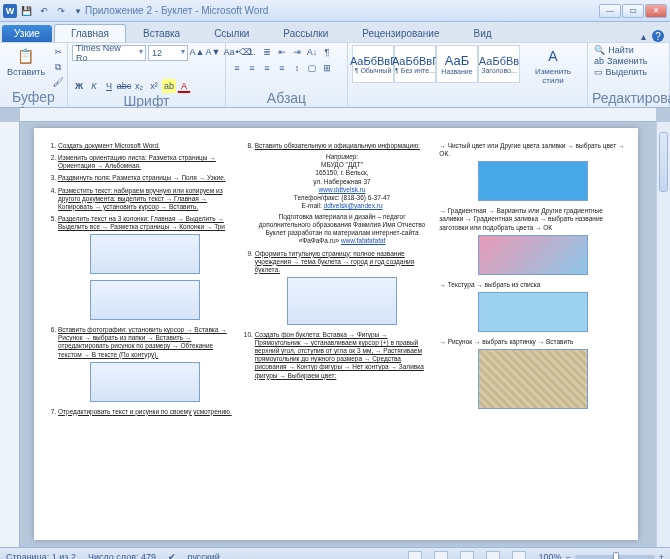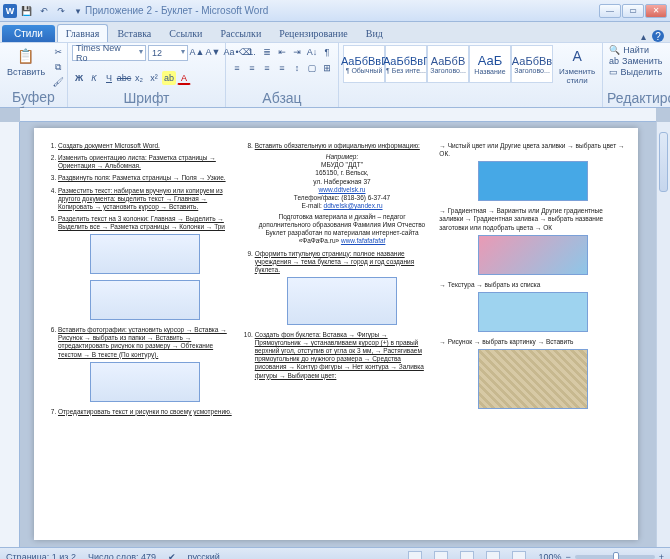--- a/index.html
+++ b/index.html
@@ -10,37 +10,37 @@
 .qat { display: flex; gap: 3px; align-items: center; }
 .qat-btn { width: 14px; height: 14px; display: flex; align-items: center; justify-content: center; font-size: 9px; color: #3b5a8b; border-radius: 2px; }
 .title-text { flex: 1; text-align: left; font-size: 10px; color: #5a7cad; }
 .win-controls { display: flex; gap: 1px; }
 .win-btn { width: 22px; height: 14px; background: linear-gradient(#f7fbff,#d6e4f7); border: 1px solid #9db8dc; border-radius: 2px; display: flex; align-items: center; justify-content: center; font-size: 8px; color: #3b5a8b; }
 .win-btn.close { background: linear-gradient(#f5a7a0,#d96a5f); color: #fff; }
 
 
 .tabs { height: 20px; background: #dce6f2; display: flex; align-items: flex-end; padding-left: 2px; font-size: 10px; }
 .file-tab { background: linear-gradient(#3c8cde,#2d6cc0); color: #fff; padding: 3px 12px; border-radius: 3px 3px 0 0; margin-right: 2px; }
-.tab { padding: 3px 8px; color: #3b5a8b; border: 1px solid transparent; border-bottom: none; font-family: Liberation Serif, serif; }
+.tab { padding: 3px 16px; color: #3b5a8b; border: 1px solid transparent; border-bottom: none; }
 .tab.active { background: #f4f9ff; border-color: #9db8dc; border-radius: 3px 3px 0 0; }
 .tabs-right { margin-left: auto; display: flex; gap: 6px; padding-right: 6px; color: #3b5a8b; font-size: 10px; align-items: center;}
 .tabs-right span { cursor: default; }
 
 
 .ribbon { height: 66px; background: linear-gradient(#f6faff,#e4edf9); border-top: 1px solid #c8d8ee; border-bottom: 1px solid #9db8dc; display: flex; font-size: 9px; color: #3b5a8b; }
 .group { border-right: 1px solid #c8d8ee; padding: 2px 4px 0 4px; display: flex; flex-direction: column; justify-content: space-between; }
 .group-label { font-size: 14px; text-align: center; color: #6a85ab; padding-bottom: 1px; }
 .group-body { flex: 1; display: flex; gap: 3px; align-items: flex-start; }
 .big-btn { display: flex; flex-direction: column; align-items: center; gap: 1px; padding: 1px 3px; }
 .big-btn .ic { width: 20px; height: 20px; display: flex; align-items: center; justify-content: center; font-size: 14px; }
 .small-stack { display: flex; flex-direction: column; gap: 1px; }
 .small-btn { width: 14px; height: 14px; display: flex; align-items: center; justify-content: center; font-size: 9px; border: 1px solid transparent; border-radius: 2px; }
 .combo { height: 16px; border: 1px solid #a8bedd; background: #fff; padding: 0 14px 0 3px; font-size: 9px; position: relative; display: flex; align-items: center; }
 .combo::after { content: "▾"; position: absolute; right: 2px; top: 1px; font-size: 8px; color: #6a85ab; }
-.font-row { display: flex; gap: 2px; margin-bottom: 8px; }
+.font-row { display: flex; gap: 2px; margin-bottom: 16px; }
 .btn-row { display: flex; gap: 1px; }
 .style-gal { display: flex; gap: 0; }
 .style-item { width: 42px; height: 38px; border: 1px solid #c8d8ee; background: #fff; display: flex; flex-direction: column; align-items: center; justify-content: center; font-size: 7px; color: #3b5a8b; }
 .style-item .sample { font-size: 11px; color: #1f4e9b; }
 .editing-stack { display: flex; flex-direction: column; gap: 1px; font-size: 9px; }
 .editing-stack div { display: flex; align-items: center; gap: 3px; padding: 0 2px; }
 
 
 .workspace { position: relative; height: 439px; background: #b8c8dc; }
 .hruler { position: absolute; top: 0; left: 20px; right: 14px; height: 14px; background: #eef3fa; border-bottom: 1px solid #9db8dc; }
@@ -81,21 +81,21 @@
   </div>
   <div class="title-text">Приложение 2 - Буклет - Microsoft Word</div>
   <div class="win-controls">
     <div class="win-btn">—</div>
     <div class="win-btn">▭</div>
     <div class="win-btn close">✕</div>
   </div>
 </div>
 
 <div class="tabs">
-  <div class="file-tab">Стили</div>
+  <div class="file-tab">Узкие</div>
   <div class="tab active">Главная</div>
   <div class="tab">Вставка</div>
   <div class="tab">Ссылки</div>
   <div class="tab">Рассылки</div>
   <div class="tab">Рецензирование</div>
   <div class="tab">Вид</div>
   <div class="tabs-right">
     <span>▴</span>
     <span style="background:#2d6cc0;color:#fff;width:12px;height:12px;border-radius:6px;display:inline-flex;align-items:center;justify-content:center;">?</span>
   </div>
@@ -169,24 +169,20 @@
   <div class="group" style="flex:1;">
     <div class="group-body">
       <div class="style-gal">
         <div class="style-item">
             <div class="sample">АаБбВвГ</div>
             <div>¶ Обычный</div>
           </div>
         <div class="style-item">
             <div class="sample">АаБбВвГ</div>
             <div>¶ Без инте...</div>
-          </div>
-        <div class="style-item">
-            <div class="sample" style="color:#2f5496;">АаБбВ</div>
-            <div>Заголово...</div>
           </div>
         <div class="style-item">
             <div class="sample" style="font-size:13px;">АаБ</div>
             <div>Название</div>
           </div>
         <div class="style-item">
             <div class="sample" style="color:#2f5496;">АаБбВв</div>
             <div>Заголово...</div>
           </div>
       </div>

